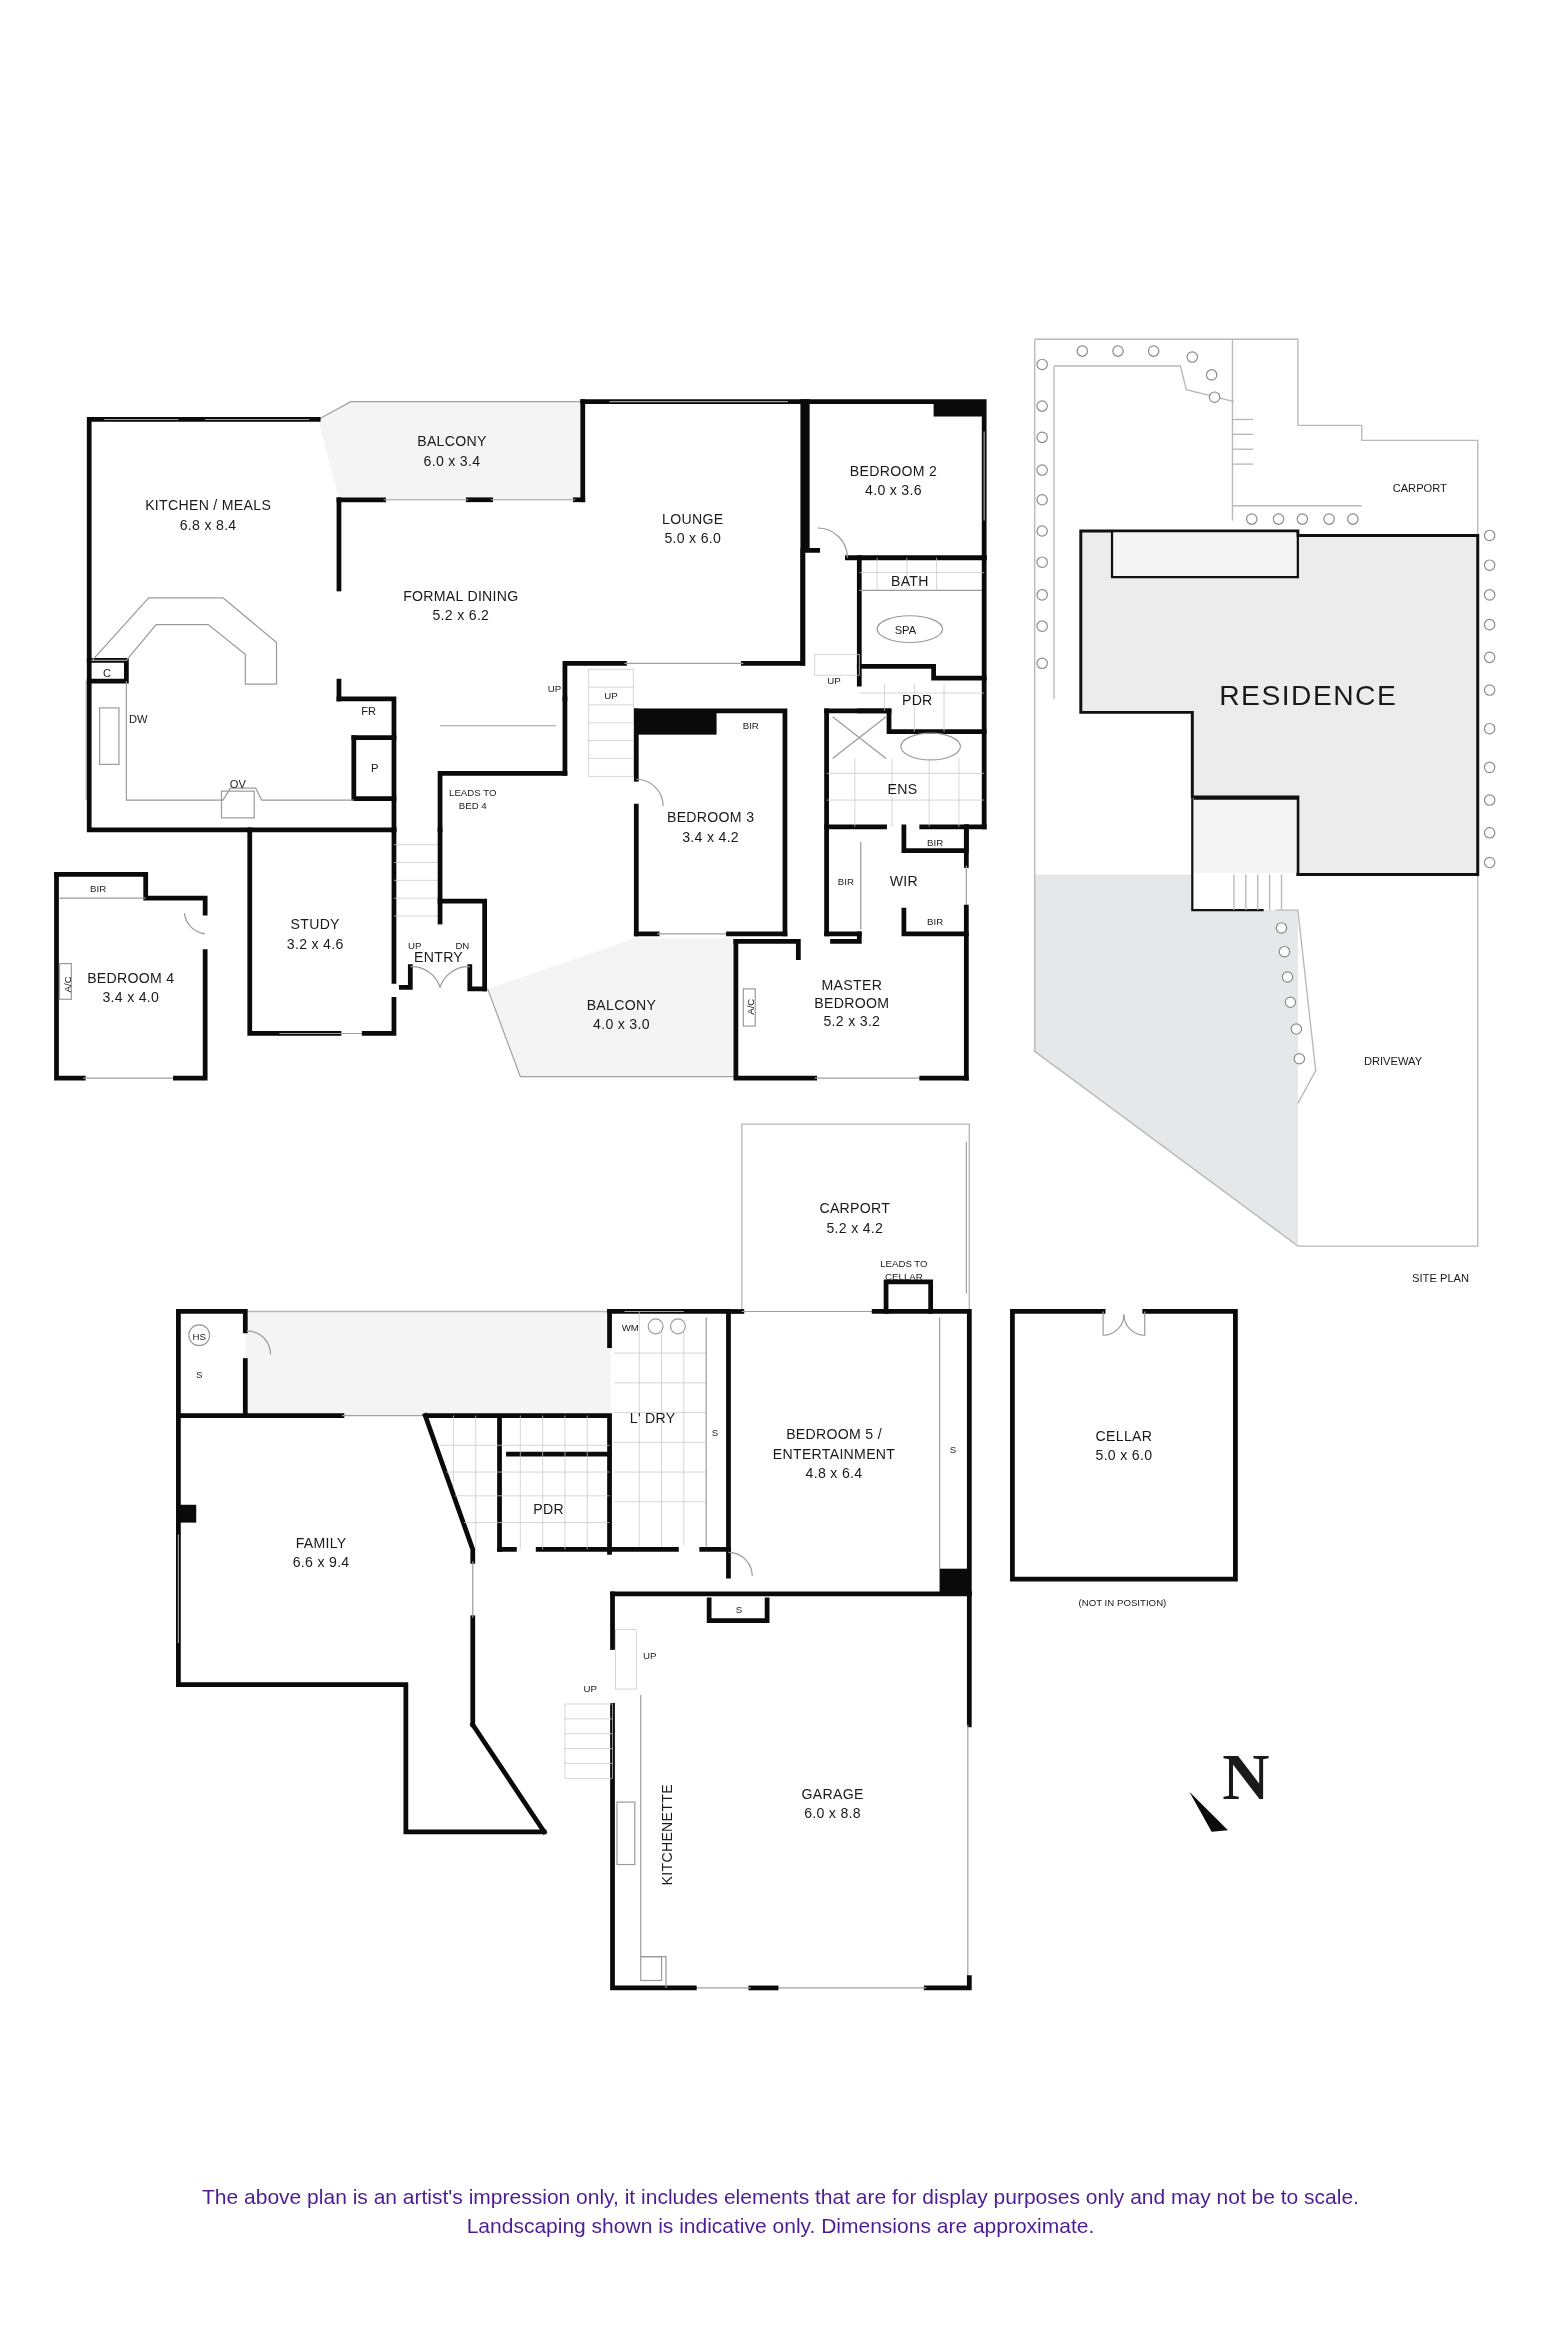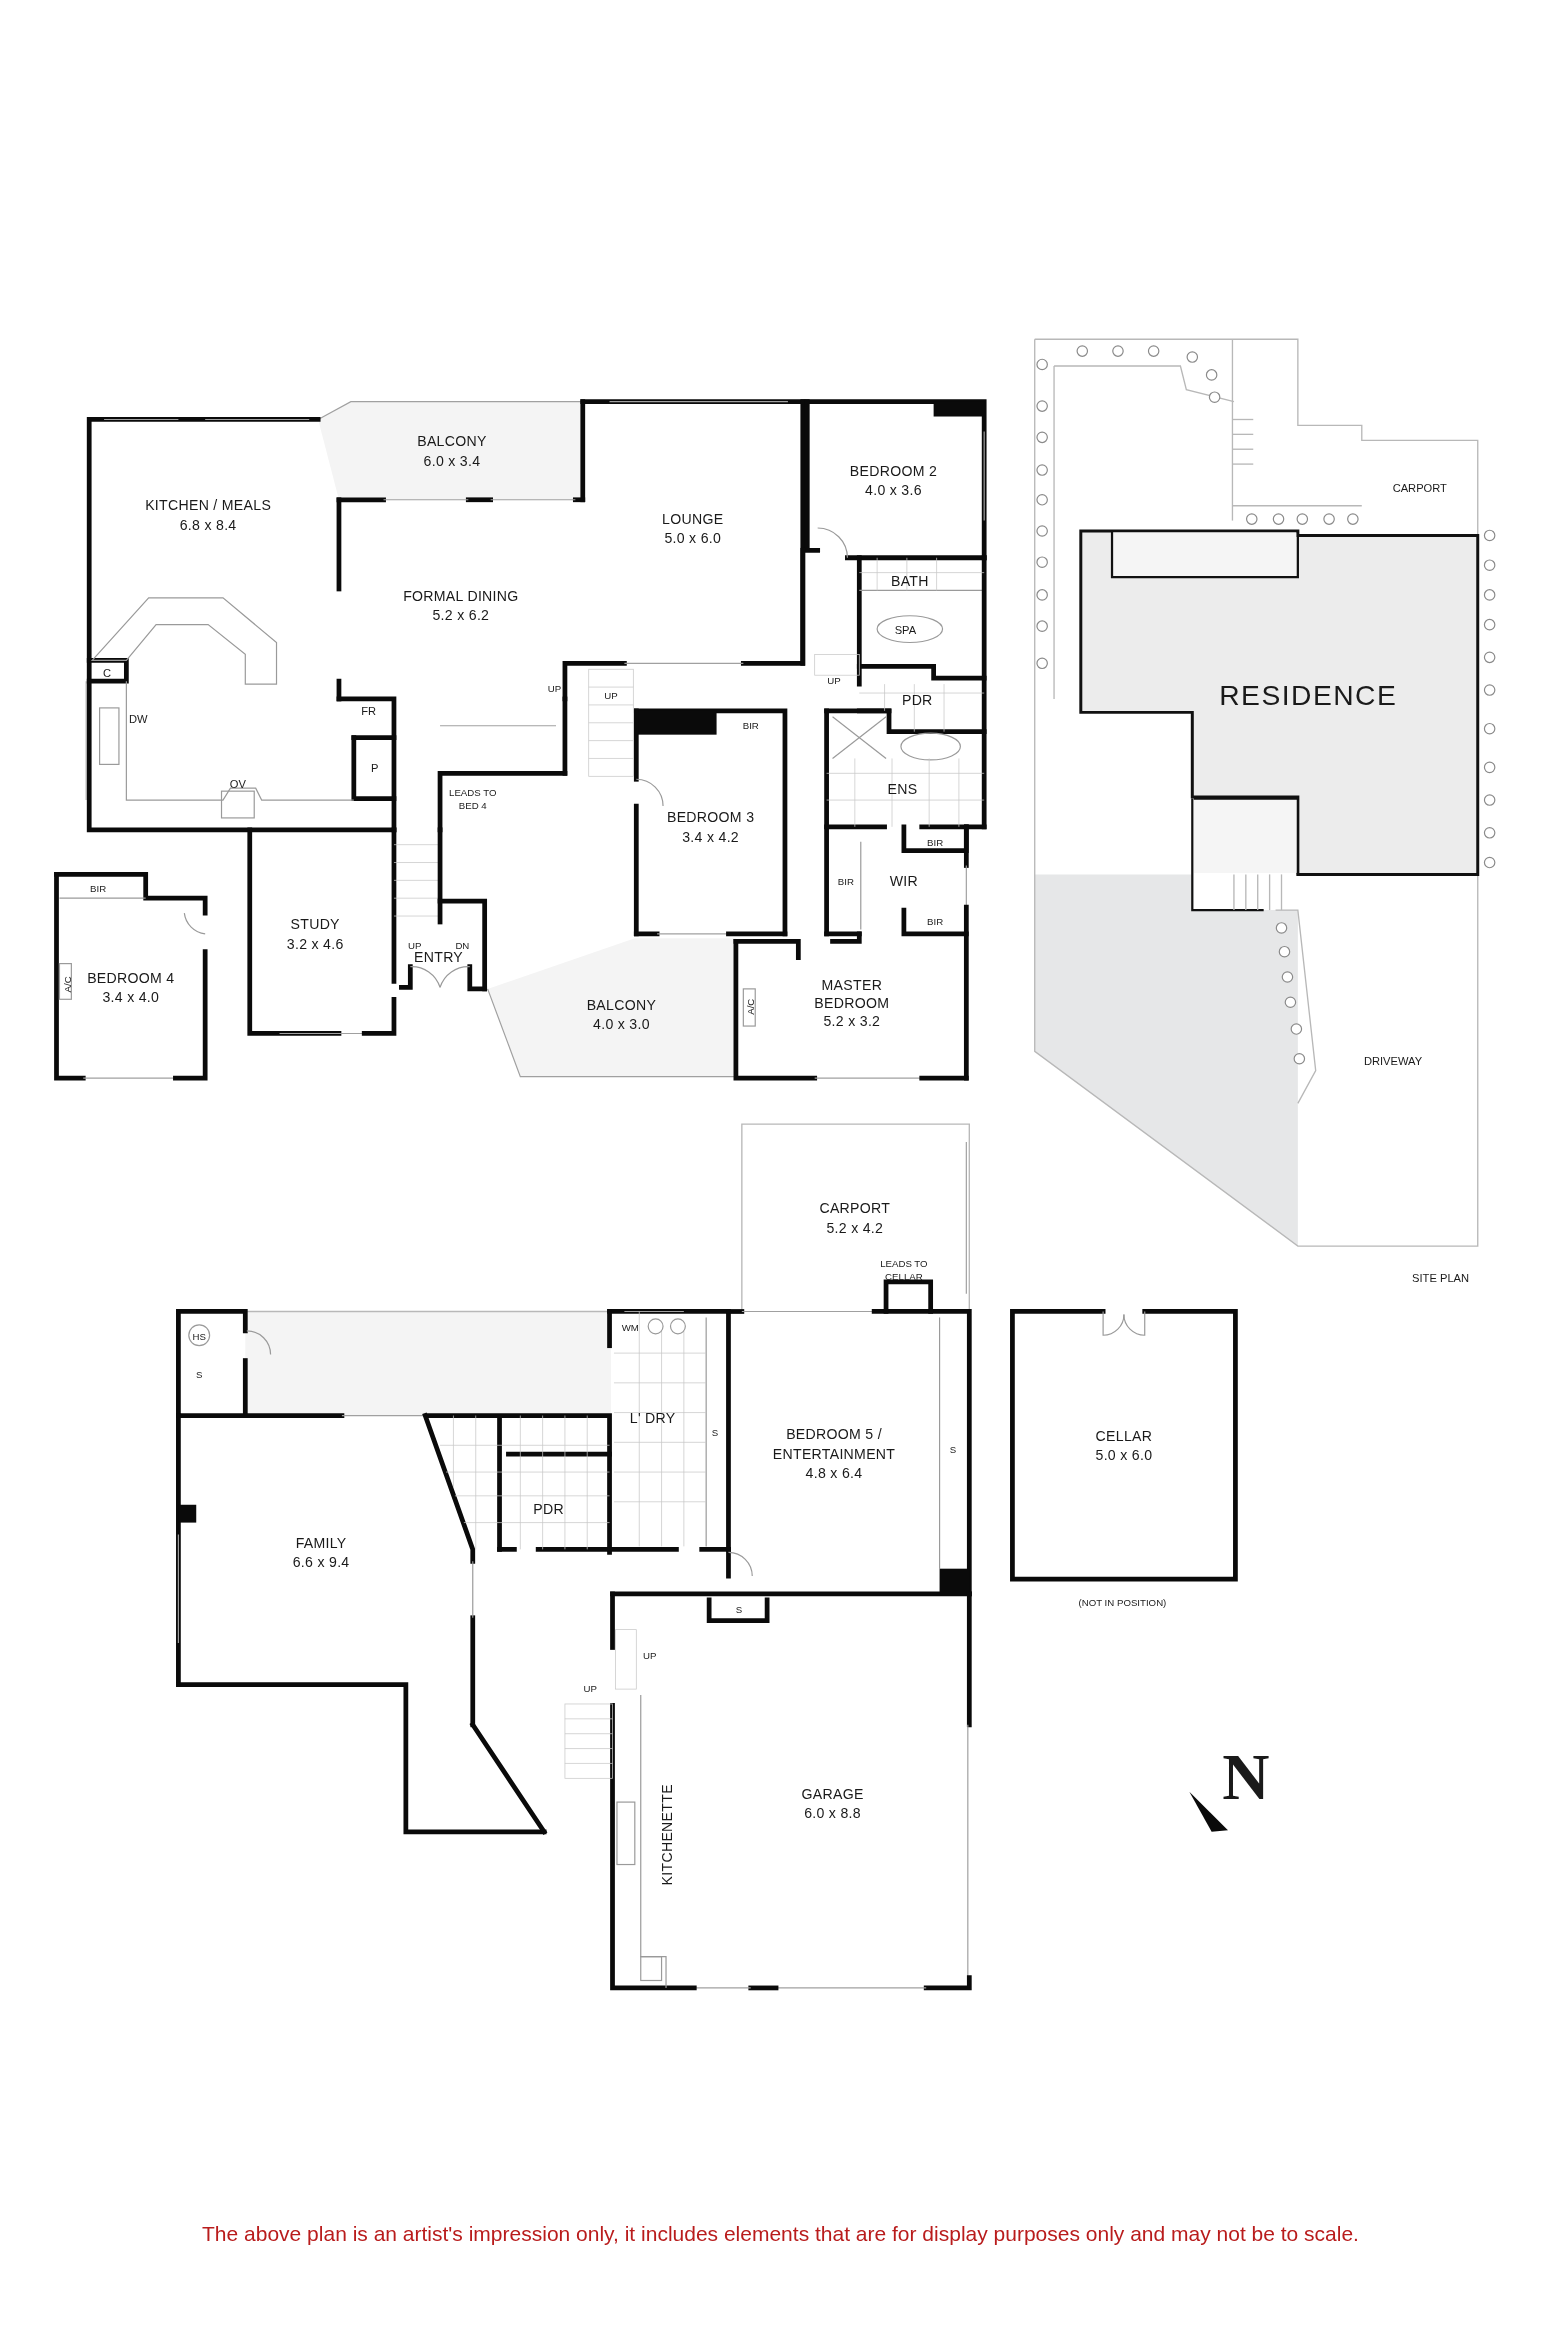--- a/index.html
+++ b/index.html
@@ -16,21 +16,21 @@
   .lawn { fill: #e6e7e8; }
   .tree { fill: #fff; stroke: #8a8a8a; stroke-width: 0.8; }
   .tile { fill: none; stroke: #c8c8c8; stroke-width: 0.5; }
   text { font-family: "Liberation Sans", "DejaVu Sans", sans-serif; fill: #1a1a1a; }
   .lbl { font-size: 9.5px; letter-spacing: 0.2px; }
   .sm { font-size: 7.5px; }
   .xs { font-size: 6.5px; }
   .big { font-size: 19px; letter-spacing: 1px; }
   .compass { font-family: "Liberation Serif", "DejaVu Serif", serif; font-size: 44px; font-weight: bold; }
   .disclaimer { position: absolute; left: 0; width: 1561px; text-align: center;
-                font-size: 21px; color: #b91c1c; line-height: 29px; top: 2182px; margin-top: 37px; }
+                font-size: 21px; color: #4c1d95; line-height: 29px; top: 2182px; }
 </style>
 </head>
 <body>
 
 <svg id="plan" viewBox="0 0 1050 1575" xmlns="http://www.w3.org/2000/svg">
 
   <g>
 
     <polygon class="bal" points="214,282 236,270 392,270 392,336 228,336"></polygon>
     <polyline class="win" points="214,282 236,270 392,270"></polyline>
@@ -416,14 +416,15 @@
   </g>
 
   <g>
     <polygon points="800,1205 826,1231 815,1232" fill="#0a0a0a"></polygon>
     <text class="compass" x="838" y="1210" text-anchor="middle">N</text>
   </g>
 </svg>
 
 <div class="disclaimer">
   <div>The above plan is an artist's impression only, it includes elements that are for display purposes only and may not be to scale.</div>
+  <div>Landscaping shown is indicative only. Dimensions are approximate.</div>
 </div>
 
 
 </body></html>

